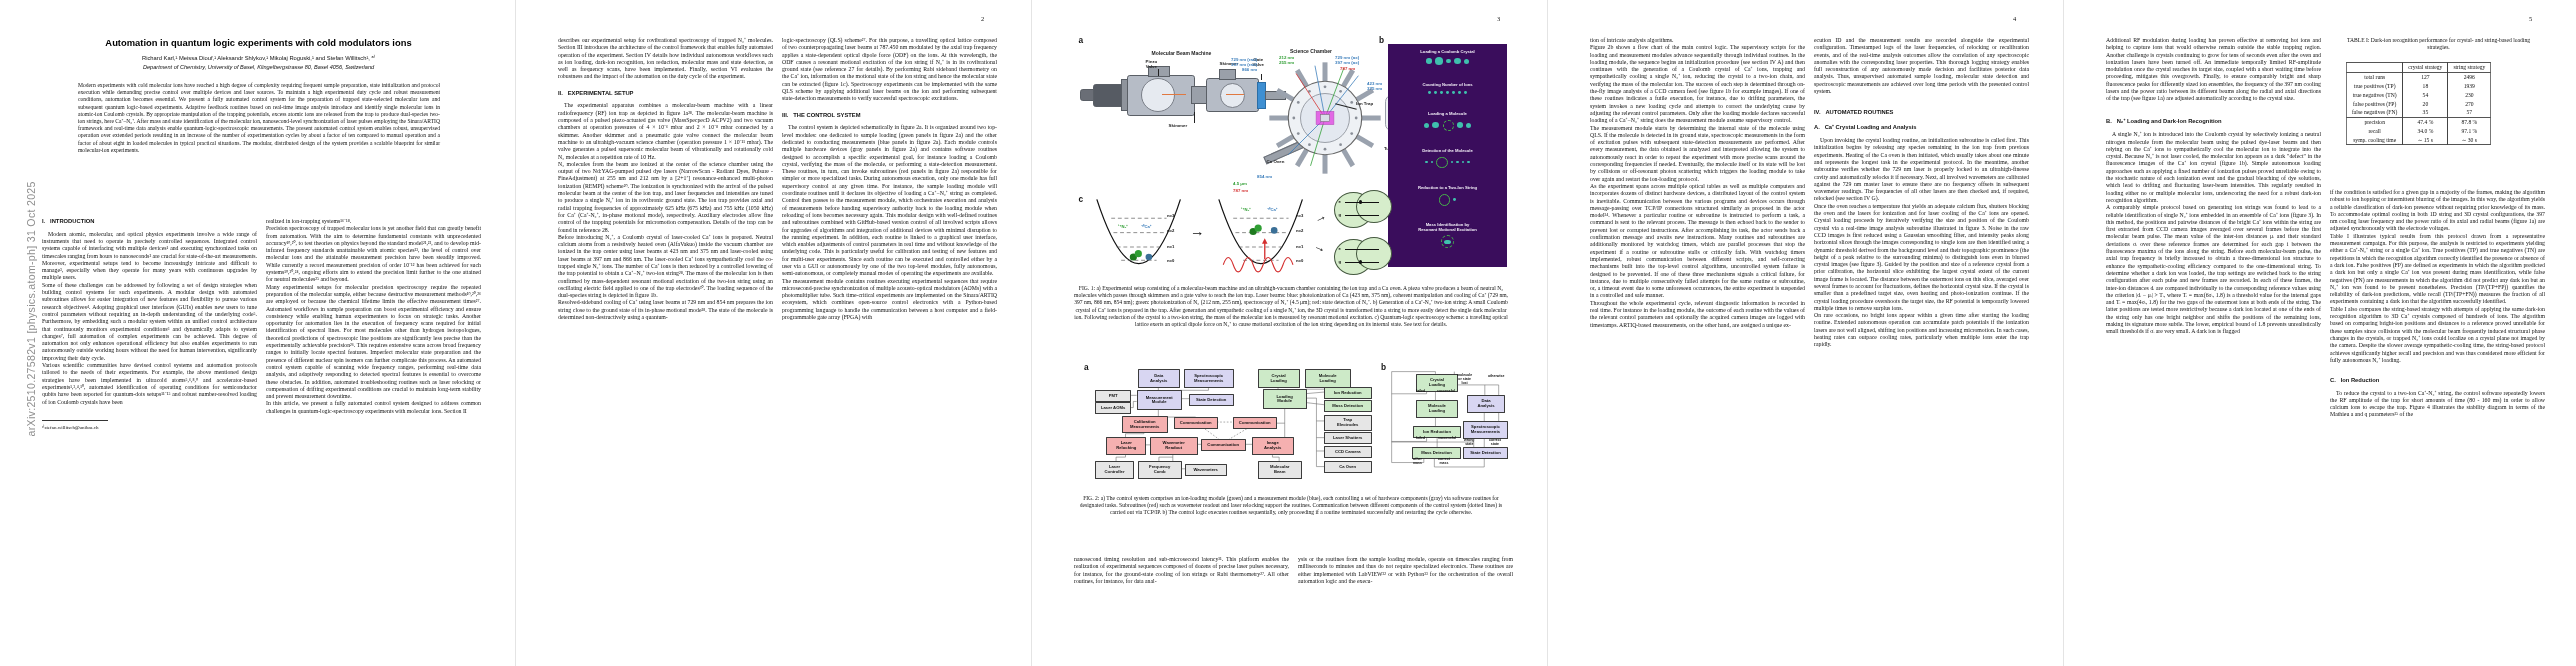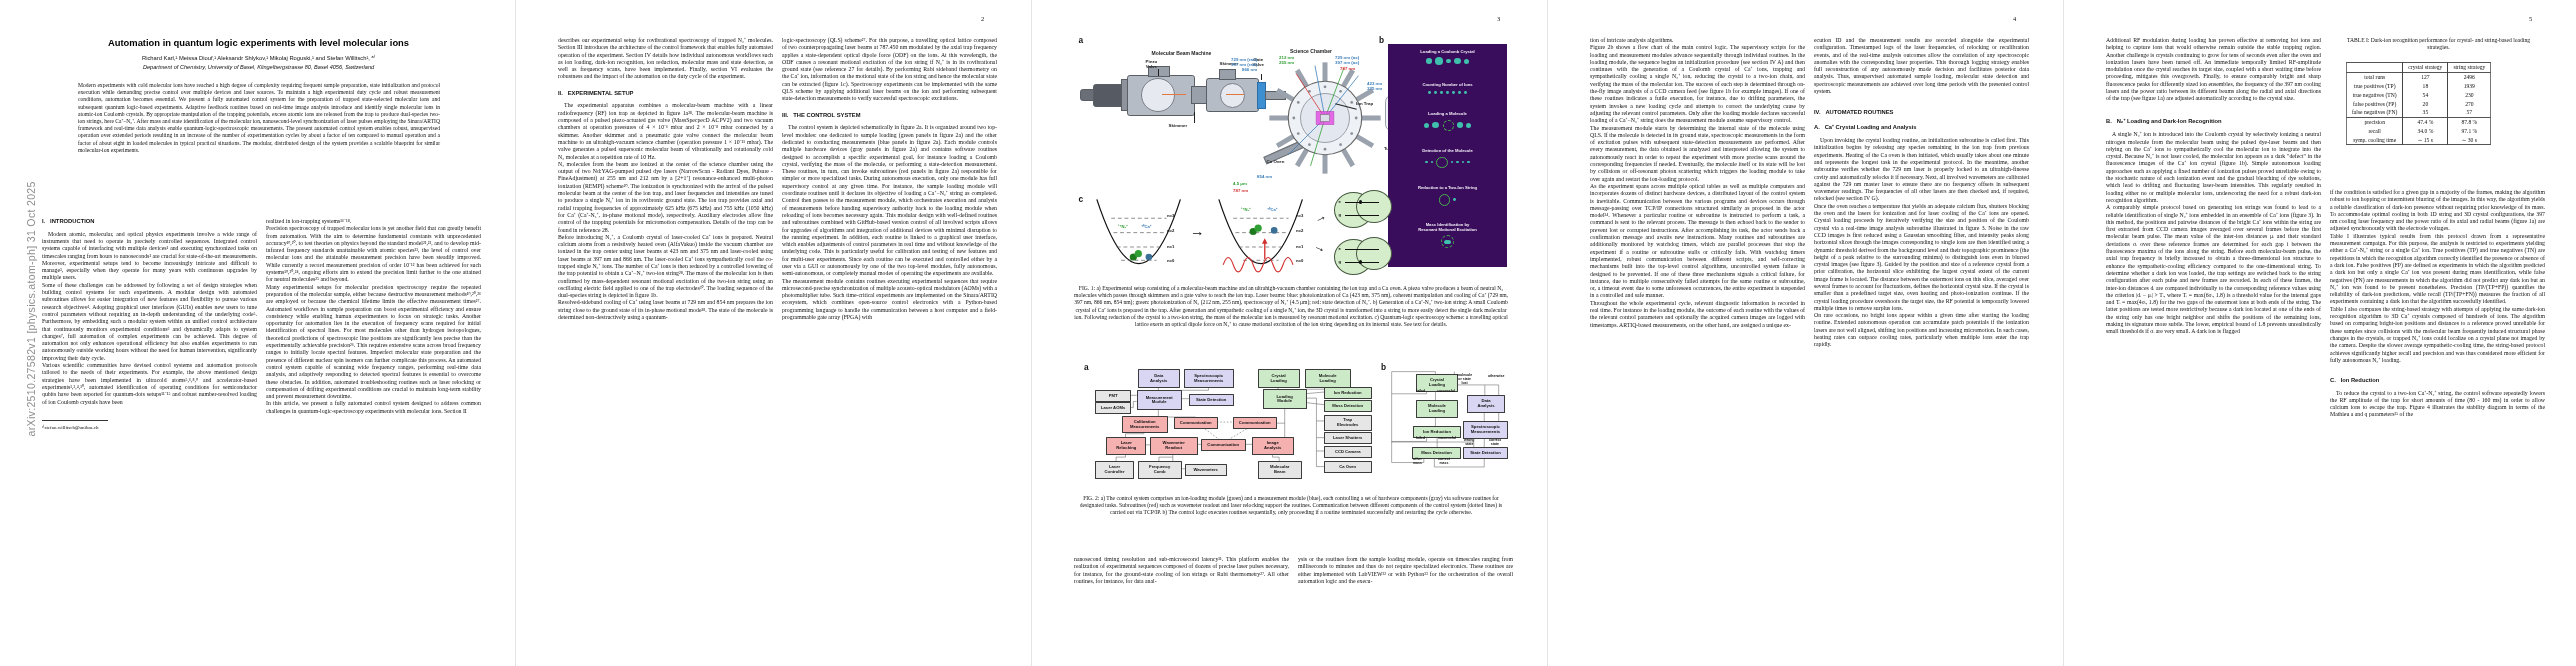--- a/index.html
+++ b/index.html
@@ -69,21 +69,21 @@
   .ldot{position:absolute;width:3.9px;height:3.9px;border-radius:50%;background:#111;}
   .ltxt{position:absolute;font-size:4.2px;font-weight:bold;font-family:"Liberation Sans",sans-serif;}
 </style>
 </head>
 <body>
 
 <div class="sheet">
 
   <div class="page">
     <div class="wm">arXiv:2510.27582v1  [physics.atom-ph]  31 Oct 2025</div>
-    <div class="title">Automation in quantum logic experiments with level molecular ions</div>
+    <div class="title">Automation in quantum logic experiments with cold modulators ions</div>
     <div class="authors">Richard Karl,¹ Meissa Diouf,¹ Aleksandr Shlykov,¹ Mikolaj Roguski,¹ and Stefan Willitsch¹, ᵃ⁾</div>
     <div class="affil">Department of Chemistry, University of Basel, Klingelbergstrasse 80, Basel 4056, Switzerland</div>
     <div class="abstract">Modern experiments with cold molecular ions have reached a high degree of complexity requiring frequent sample preparation, state initialization and protocol execution while demanding precise control over multiple devices and laser sources. To maintain a high experimental duty cycle and robust measurement conditions, automation becomes essential. We present a fully automated control system for the preparation of trapped state-selected molecular ions and subsequent quantum logic-based experiments. Adaptive feedback routines based on real-time image analysis introduce and identify single molecular ions in atomic-ion Coulomb crystals. By appropriate manipulation of the trapping potentials, excess atomic ions are released from the trap to produce dual-species two-ion strings, here Ca⁺–N₂⁺. After mass and state identification of the molecular ion, nanosecond-level synchronization of laser pulses employing the Sinara/ARTIQ framework and real-time data analysis enable quantum-logic-spectroscopic measurements. The present automated control system enables robust, unsupervised operation over extended periods resulting in an increase of the number of experimentation cycles by about a factor of ten compared to manual operation and a factor of about eight in loaded molecules in typical practical situations. The modular, distributed design of the system provides a scalable blueprint for similar molecular-ion experiments.</div>
     <div class="colL" style="top:218px;">
       <div class="h1" style="margin-top:0;">I.&nbsp;&nbsp;&nbsp;INTRODUCTION</div>
       <p class="para ind">Modern atomic, molecular, and optical physics experiments involve a wide range of instruments that need to operate in precisely controlled sequences. Integrated control systems capable of interfacing with multiple devices¹ and executing synchronized tasks on timescales ranging from hours to nanoseconds² are crucial for state-of-the-art measurements. Moreover, experimental setups tend to become increasingly intricate and difficult to manage³, especially when they operate for many years with continuous upgrades by multiple users.</p>
       <p class="para">Some of these challenges can be addressed by following a set of design strategies when building control systems for such experiments. A modular design with automated subroutines allows for easier integration of new features and flexibility to pursue various research objectives⁴. Adopting graphical user interfaces (GUIs) enables new users to tune control parameters without requiring an in-depth understanding of the underlying code⁵. Furthermore, by embedding such a modular system within an unified control architecture that continuously monitors experimental conditions⁶ and dynamically adapts to system changes⁷, full automation of complex experiments can be achieved. This degree of automation not only enhances operational efficiency but also enables experiments to run autonomously outside working hours without the need for human intervention, significantly improving their duty cycle.</p>
       <p class="para">Various scientific communities have devised control systems and automation protocols tailored to the needs of their experiments. For example, the above mentioned design strategies have been implemented in ultracold atoms⁵,⁶,⁸,⁹ and accelerator-based experiments¹,³,⁴,¹⁰, automated identification of operating conditions for semiconductor qubits have been reported for quantum-dots setups¹¹⁻¹⁵ and robust number-resolved loading of ion Coulomb crystals have been</p>
       <div class="footrule"></div>
       <div class="footnote">ᵃ⁾stefan.willitsch@unibas.ch</div>

